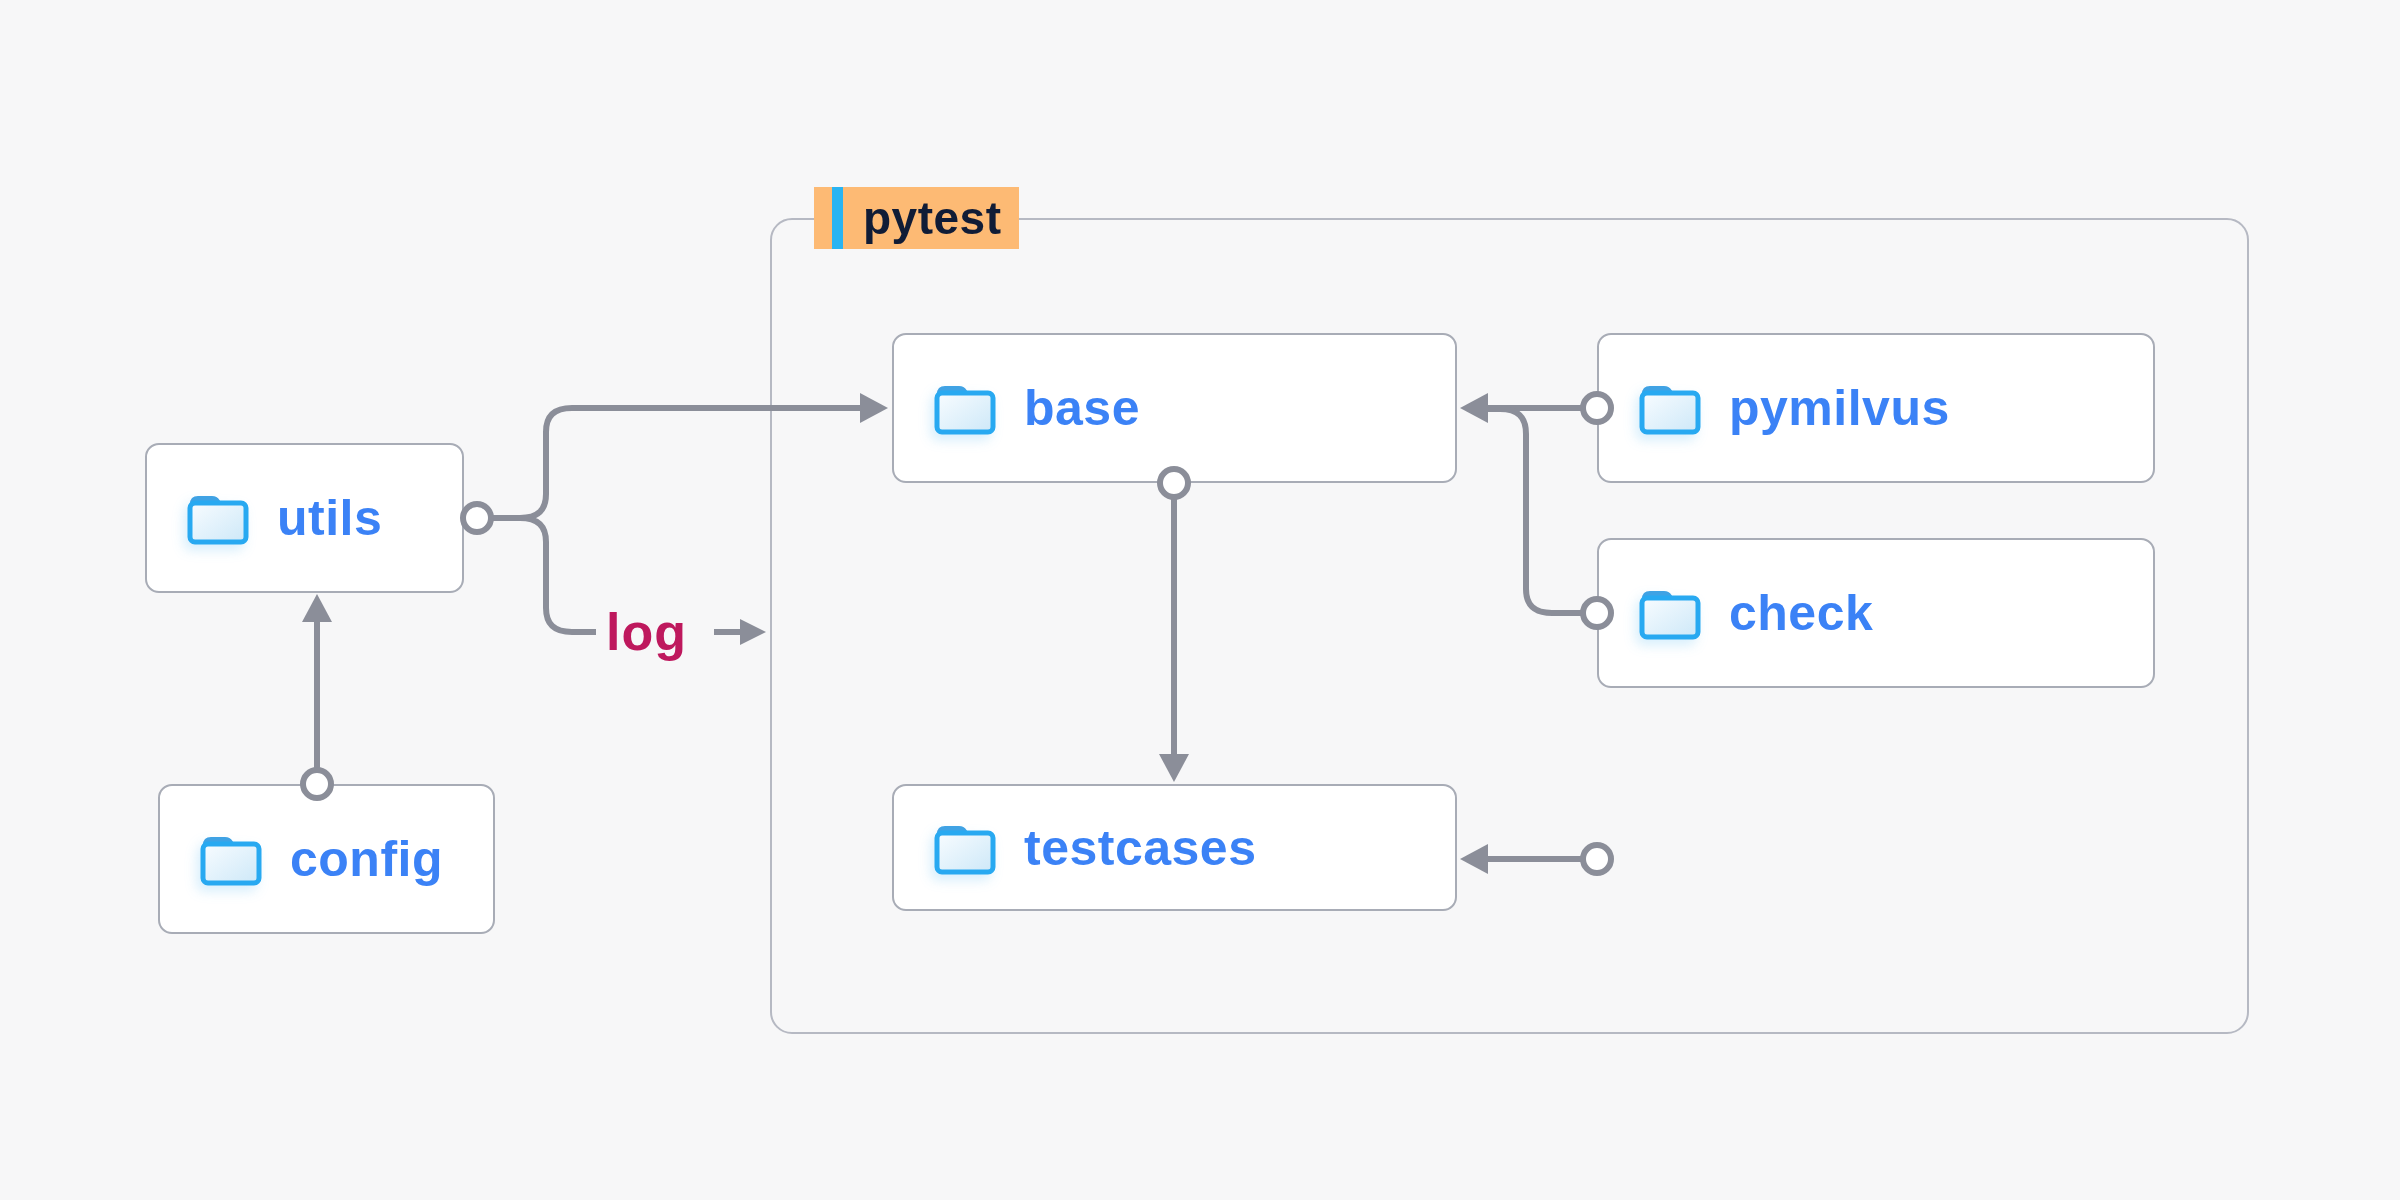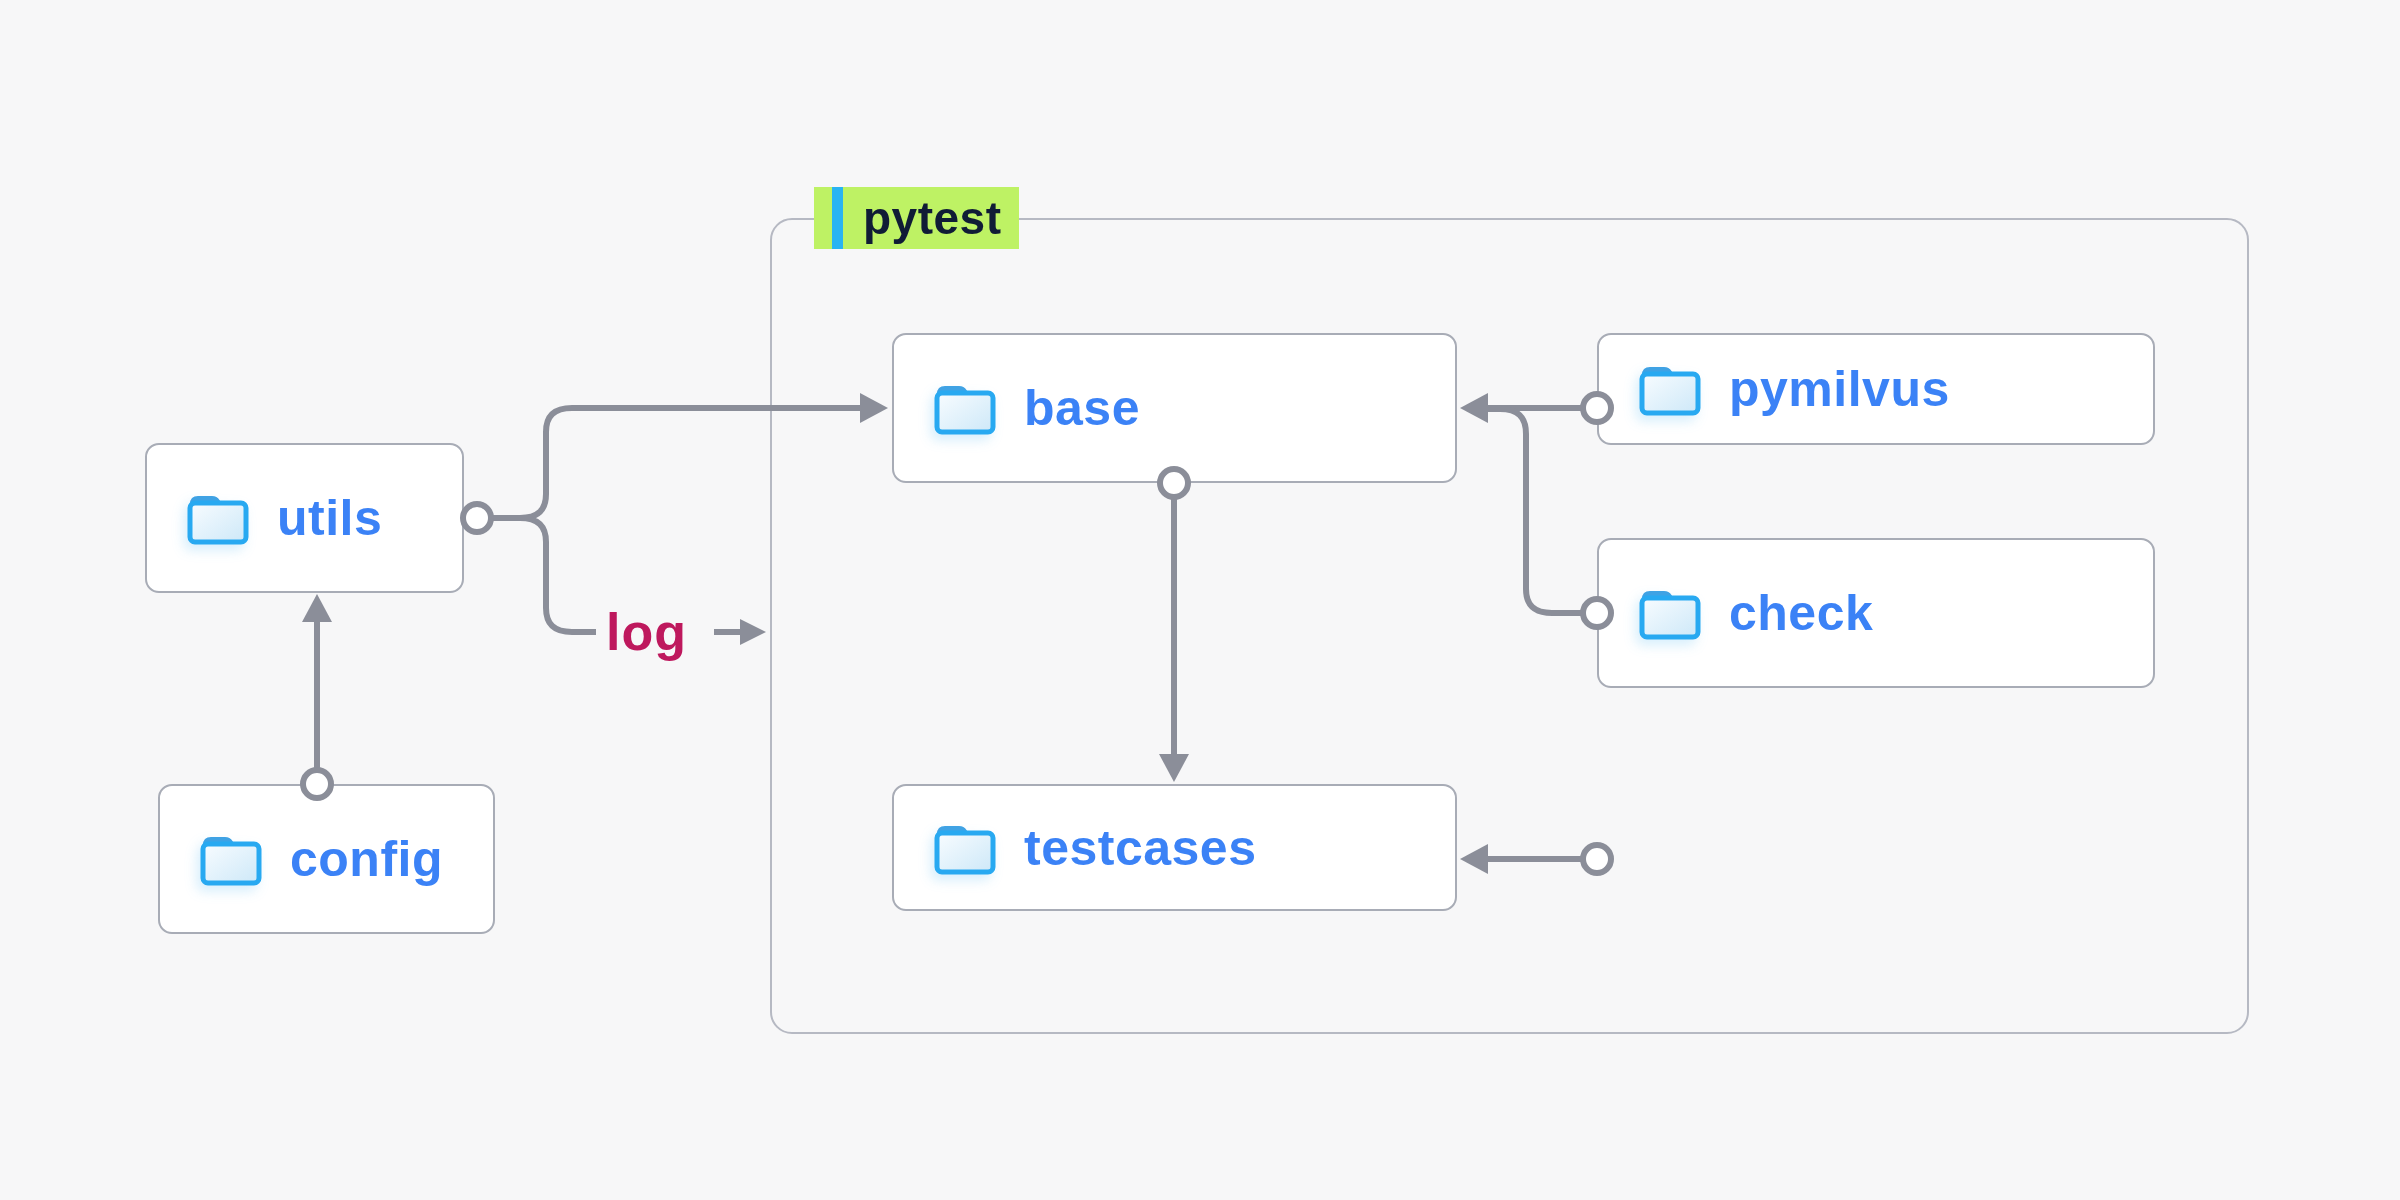--- a/index.html
+++ b/index.html
@@ -9,37 +9,37 @@
     font-family:"Liberation Sans", sans-serif;
   }
   
   .container{
     position:absolute;left:770px;top:218px;width:1475px;height:812px;
     border:2px solid #b6b9c3;border-radius:22px;z-index:1;
   }
   .pytest-label{
     position:absolute;left:42px;top:-33px;height:62px;
     display:flex;align-items:center;gap:20px;
-    background:#bef264;padding:0 18px;z-index:4;
+    background:#fdba74;padding:0 18px;z-index:4;
   }
   .accent-bar{width:11px;height:62px;background:#29b4f2;display:inline-block;}
   .pytest-text{font-size:46px;font-weight:700;color:#101c36;letter-spacing:0.5px;}
   
   .node{
     position:absolute;background:#ffffff;
     border:2px solid #a8acb6;border-radius:14px;
     display:flex;align-items:center;padding-left:38px;gap:26px;
     box-sizing:border-box;z-index:2;
   }
   .node .label{font-size:50px;font-weight:700;color:#3b82f6;letter-spacing:0.5px;}
   .node .icon{display:flex;align-items:center;filter:drop-shadow(-4px 6px 6px rgba(40,169,241,0.18));}
   #node-utils    {left:145px;top:443px;width:319px;height:150px;}
   #node-config   {left:158px;top:784px;width:337px;height:150px;}
   #node-base     {left:892px;top:333px;width:565px;height:150px;}
-  #node-pymilvus {left:1597px;top:333px;width:558px;height:112px;align-items:center;}
+  #node-pymilvus {left:1597px;top:333px;width:558px;height:150px;align-items:center;}
   #node-check    {left:1597px;top:538px;width:558px;height:150px;}
   #node-testcases{left:892px;top:784px;width:565px;height:127px;}
   #node-common   {left:1597px;top:784px;width:558px;height:150px;}
   
   .log-label{
     position:absolute;left:606px;top:606px;line-height:52px;
     font-size:52px;font-weight:700;color:#be185d;z-index:3;letter-spacing:1px;
   }
   
   .edges{position:absolute;left:0;top:0;z-index:3;pointer-events:none;}

